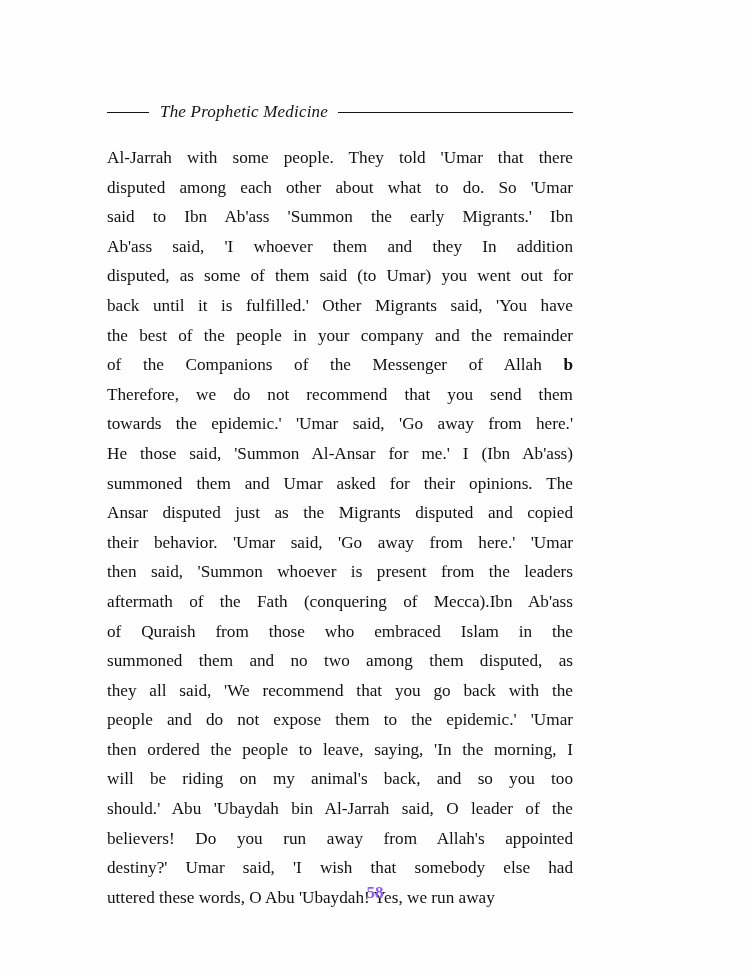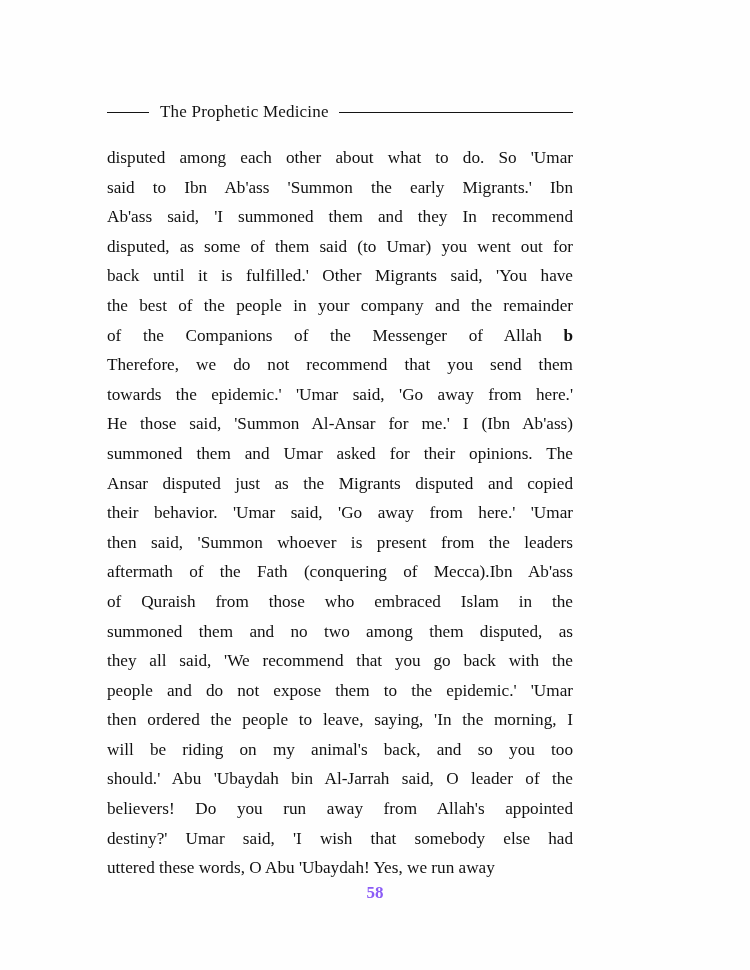--- a/index.html
+++ b/index.html
@@ -43,20 +43,21 @@
     margin-right: 11px;
   }
 
   .rule-right {
     flex: 1 1 auto;
     margin-left: 10px;
     border-top-width: 1.4px;
   }
 
   .header-title {
+    font-style: italic;
     font-size: 17px;
     letter-spacing: 0.2px;
     white-space: nowrap;
     color: #141414;
   }
 
   
   .body-block {
     position: absolute;
     left: 107px;
@@ -102,23 +103,24 @@
 
 <div class="page">
 
   <div class="running-header">
     <span class="rule rule-left"></span>
     <span class="header-title">The Prophetic Medicine</span>
     <span class="rule rule-right"></span>
   </div>
 
   <div class="body-block">
+      <span class="line">Al-Jarrah with some people. They told 'Umar that there</span>
       <span class="line">disputed among each other about what to do. So 'Umar</span>
       <span class="line">said to Ibn Ab'ass 'Summon the early Migrants.' Ibn</span>
-      <span class="line">Ab'ass said, 'I summoned them and they In recommend</span>
+      <span class="line">Ab'ass said, 'I whoever them and they In addition</span>
       <span class="line">disputed, as some of them said (to Umar) you went out for</span>
       <span class="line">back until it is fulfilled.' Other Migrants said, 'You have</span>
       <span class="line">the best of the people in your company and the remainder</span>
       <span class="line">of the Companions of the Messenger of Allah <span class="honorific">b</span></span>
       <span class="line">Therefore, we do not recommend that you send them</span>
       <span class="line">towards the epidemic.' 'Umar said, 'Go away from here.'</span>
       <span class="line">He those said, 'Summon Al-Ansar for me.' I (Ibn Ab'ass)</span>
       <span class="line">summoned them and Umar asked for their opinions. The</span>
       <span class="line">Ansar disputed just as the Migrants disputed and copied</span>
       <span class="line">their behavior. 'Umar said, 'Go away from here.' 'Umar</span>

